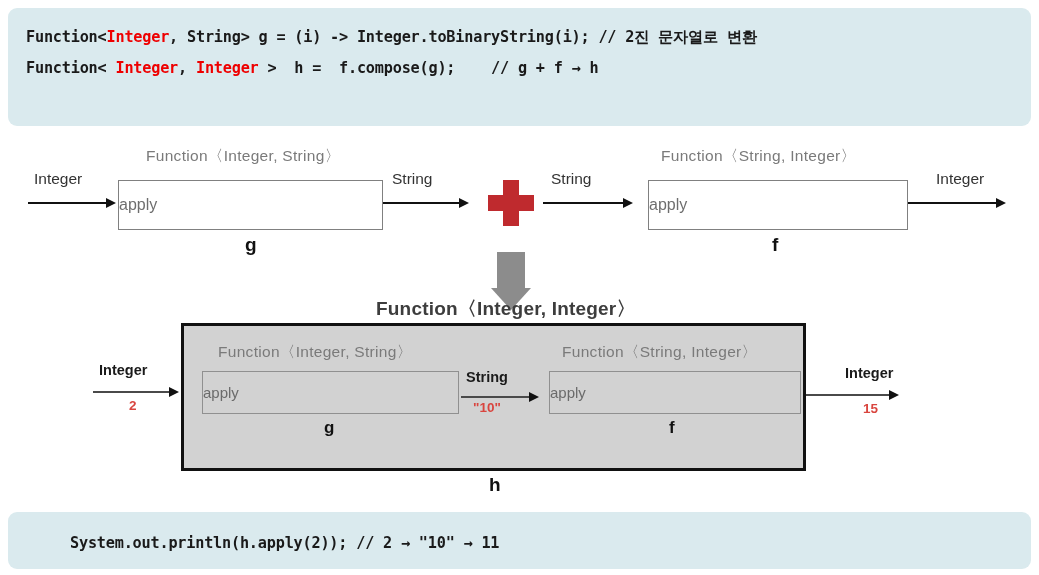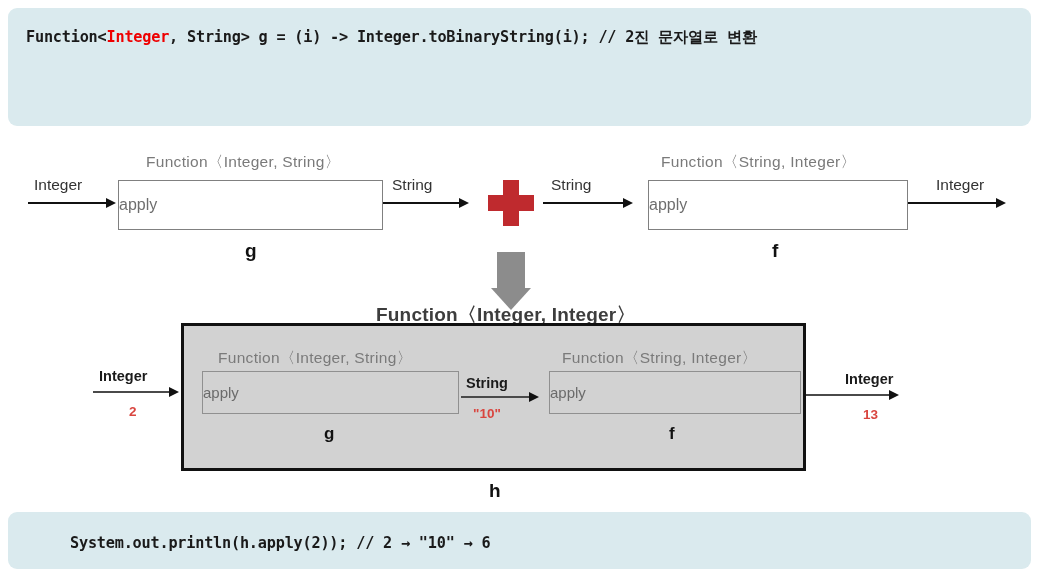--- a/index.html
+++ b/index.html
@@ -20,21 +20,21 @@
     font-weight:bold;
     color:#1a1a1a;
     box-sizing:border-box;
   }
   #code-top{left:8px;top:8px;width:1023px;height:118px;padding:14px 18px 0 18px;}
   #code-bottom{left:8px;top:512px;width:1023px;height:57px;padding:16px 18px 0 62px;}
   .code-line{font-size:15.2px;line-height:31px;white-space:pre;letter-spacing:-0.2px;}
   .kw-red{color:#ee0000;}
 
   
-  .dlabel{position:absolute;white-space:nowrap;margin-top:6px;}
+  .dlabel{position:absolute;white-space:nowrap;}
   .type-title{ 
     color:#7a7a7a;font-size:15.5px;letter-spacing:0.3px;
   }
   .io-label{color:#333333;font-size:15.5px;}
   .io-label-bold{color:#1a1a1a;font-size:14.5px;font-weight:bold;}
   .val-red{color:#d9453f;font-size:13.5px;font-weight:bold;}
   .fn-name{color:#111111;font-size:19px;font-weight:bold;}
   .fn-name-sm{color:#111111;font-size:17px;font-weight:bold;}
   .big-title{color:#3d3d3d;font-size:19px;font-weight:bold;letter-spacing:0.2px;}
 
@@ -76,20 +76,21 @@
     border-top:22px solid #8c8c8c;
   }
 </style>
 </head>
 <body>
 
 <div class="stage">
 
   <div class="code-block" id="code-top">
     <div class="code-line"><span>Function&lt;</span><span class="kw-red">Integer</span><span>, String&gt; g = (i) -&gt; Integer.toBinaryString(i); // 2진 문자열로 변환</span></div>
+    <div class="code-line"><span>Function&lt; </span><span class="kw-red">Integer</span><span>, </span><span class="kw-red">Integer</span><span> &gt;  h =  f.compose(g);    // g + f → h</span></div>
   </div>
 
   <div class="dlabel type-title" style="left:146px;top:146px;">Function〈Integer, String〉</div>
 
   <div class="dlabel io-label" style="left:34px;top:170px;">Integer</div>
 
   <div class="arrow-h dark" style="left:28px;top:198px;width:90px;">
     <div class="shaft" style="width:78px;"></div>
     <div class="head" style="left:78px;"></div>
   </div>
@@ -167,21 +168,21 @@
   <div class="apply-box inner" style="left:549px;top:371px;width:252px;height:43px;">
     <span>apply</span>
   </div>
   <div class="dlabel fn-name-sm" style="left:669px;top:418px;">f</div>
 
   <div class="dlabel io-label-bold" style="left:845px;top:365px;">Integer</div>
   <div class="arrow-h" style="left:806px;top:390px;width:95px;">
     <div class="shaft" style="width:83px;"></div>
     <div class="head" style="left:83px;"></div>
   </div>
-  <div class="dlabel val-red" style="left:863px;top:401px;">13</div>
+  <div class="dlabel val-red" style="left:863px;top:401px;">15</div>
 
   <div class="dlabel fn-name" style="left:489px;top:474px;">h</div>
 
   <div class="code-block" id="code-bottom">
-    <div class="code-line"><span>System.out.println(h.apply(2)); // 2 → "10" → 6</span></div>
+    <div class="code-line"><span>System.out.println(h.apply(2)); // 2 → "10" → 11</span></div>
   </div>
 
 </div>
 
 </body></html>

